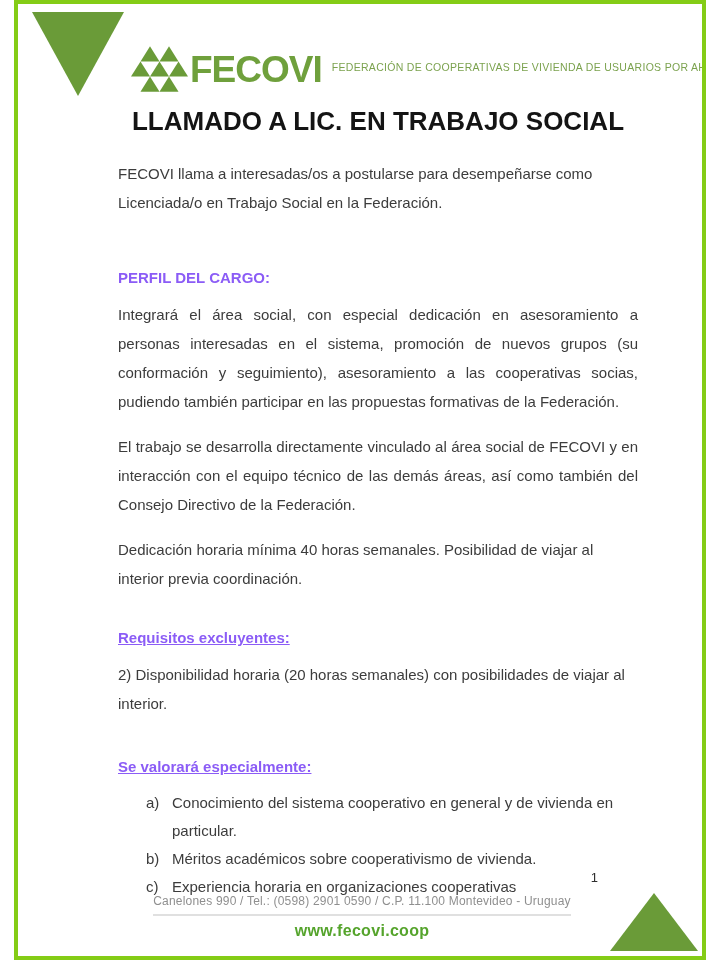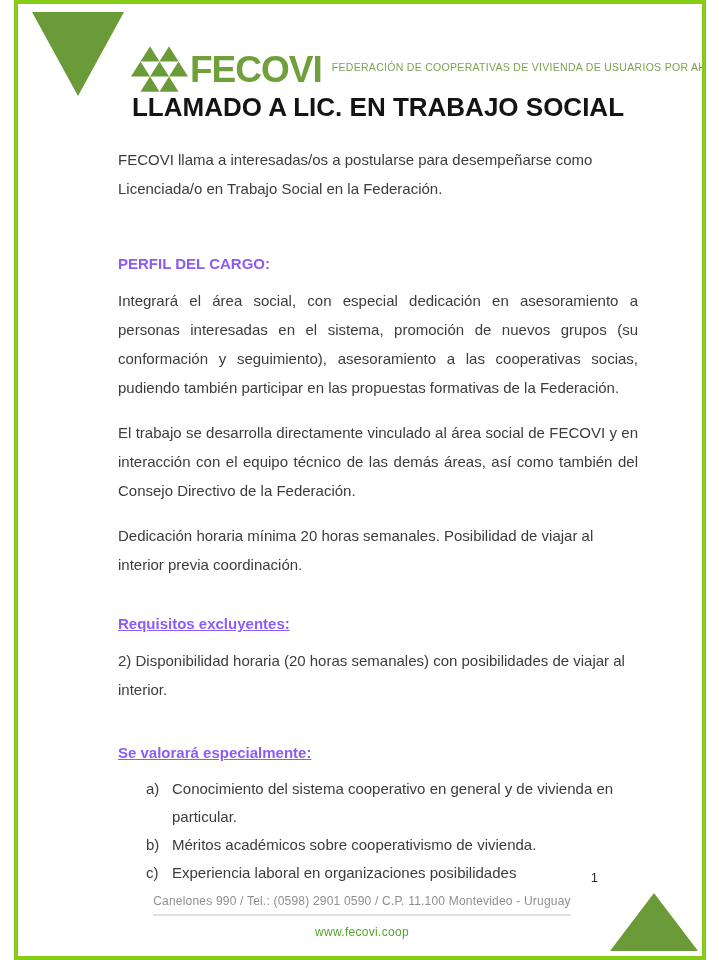--- a/index.html
+++ b/index.html
@@ -56,21 +56,21 @@
     letter-spacing: 0.3px;
     margin-left: 10px;
     white-space: nowrap;
     position: relative;
     top: -2px;
   }
 
   
   .content {
     position: absolute;
-    top: 88px;
+    top: 102px;
     left: 100px;
     width: 520px;
     color: #3c3c3c;
     font-size: 15px;
     line-height: 29px;
   }
   h1.doc-title {
     text-align: center;
     font-size: 26px;
     font-weight: 800;
@@ -117,22 +117,22 @@
   .footer-address {
     display: inline-block;
     font-size: 12px;
     color: #8f8f8f;
     letter-spacing: 0.2px;
     padding-bottom: 6px;
     border-bottom: 2px solid #e0e0e0;
     margin-bottom: 6px;
   }
   .footer-site {
-    font-size: 12px;
-    font-weight: 400;
+    font-size: 16px;
+    font-weight: 700;
     color: #55a42c;
     letter-spacing: 0.3px;
     text-decoration: none;
     display: inline-block;
   }
 </style>
 </head>
 <body>
 
 <div class="page">
@@ -157,38 +157,38 @@
 
   <div class="content">
 
     <h1 class="doc-title">LLAMADO A LIC. EN TRABAJO SOCIAL</h1>
 
     <p class="intro">FECOVI llama a interesadas/os a postularse para desempeñarse como Licenciada/o en Trabajo Social en la Federación.</p>
 
     <h2 class="section-heading">PERFIL DEL CARGO:</h2>
     <p class="justified">Integrará el área social, con especial dedicación en asesoramiento a personas interesadas en el sistema, promoción de nuevos grupos (su conformación y seguimiento), asesoramiento a las cooperativas socias, pudiendo también participar en las propuestas formativas de la Federación.</p>
     <p class="justified">El trabajo se desarrolla directamente vinculado al área social de FECOVI y en interacción con el equipo técnico de las demás áreas, así como también del Consejo Directivo de la Federación.</p>
-    <p class="body-para" style="margin-bottom:30px;">Dedicación horaria mínima 20 horas semanales. Posibilidad de viajar al interior previa coordinación.</p>
+    <p class="body-para" style="margin-bottom:30px;">Dedicación horaria mínima 40 horas semanales. Posibilidad de viajar al interior previa coordinación.</p>
 
     <h2 class="section-heading underlined">Requisitos excluyentes:</h2>
     <p class="req-item req-gap">2) Disponibilidad horaria (20 horas semanales) con posibilidades de viajar al interior.</p>
 
     <h2 class="section-heading underlined">Se valorará especialmente:</h2>
     <div class="abc-list">
       <div class="abc-item">
         <span class="abc-marker">a)</span>
         <span>Conocimiento del sistema cooperativo en general y de vivienda en particular.</span>
       </div>
       <div class="abc-item">
         <span class="abc-marker">b)</span>
         <span>Méritos académicos sobre cooperativismo de vivienda.</span>
       </div>
       <div class="abc-item">
         <span class="abc-marker">c)</span>
-        <span>Experiencia laboral en organizaciones posibilidades</span>
+        <span>Experiencia horaria en organizaciones cooperativas</span>
       </div>
     </div>
 
   </div>
 
   <div class="page-number">1</div>
 
   <div class="footer">
     <div>
       <span class="footer-address">Canelones 990 / Tel.: (0598) 2901 0590 / C.P. 11.100 Montevideo - Uruguay</span>

